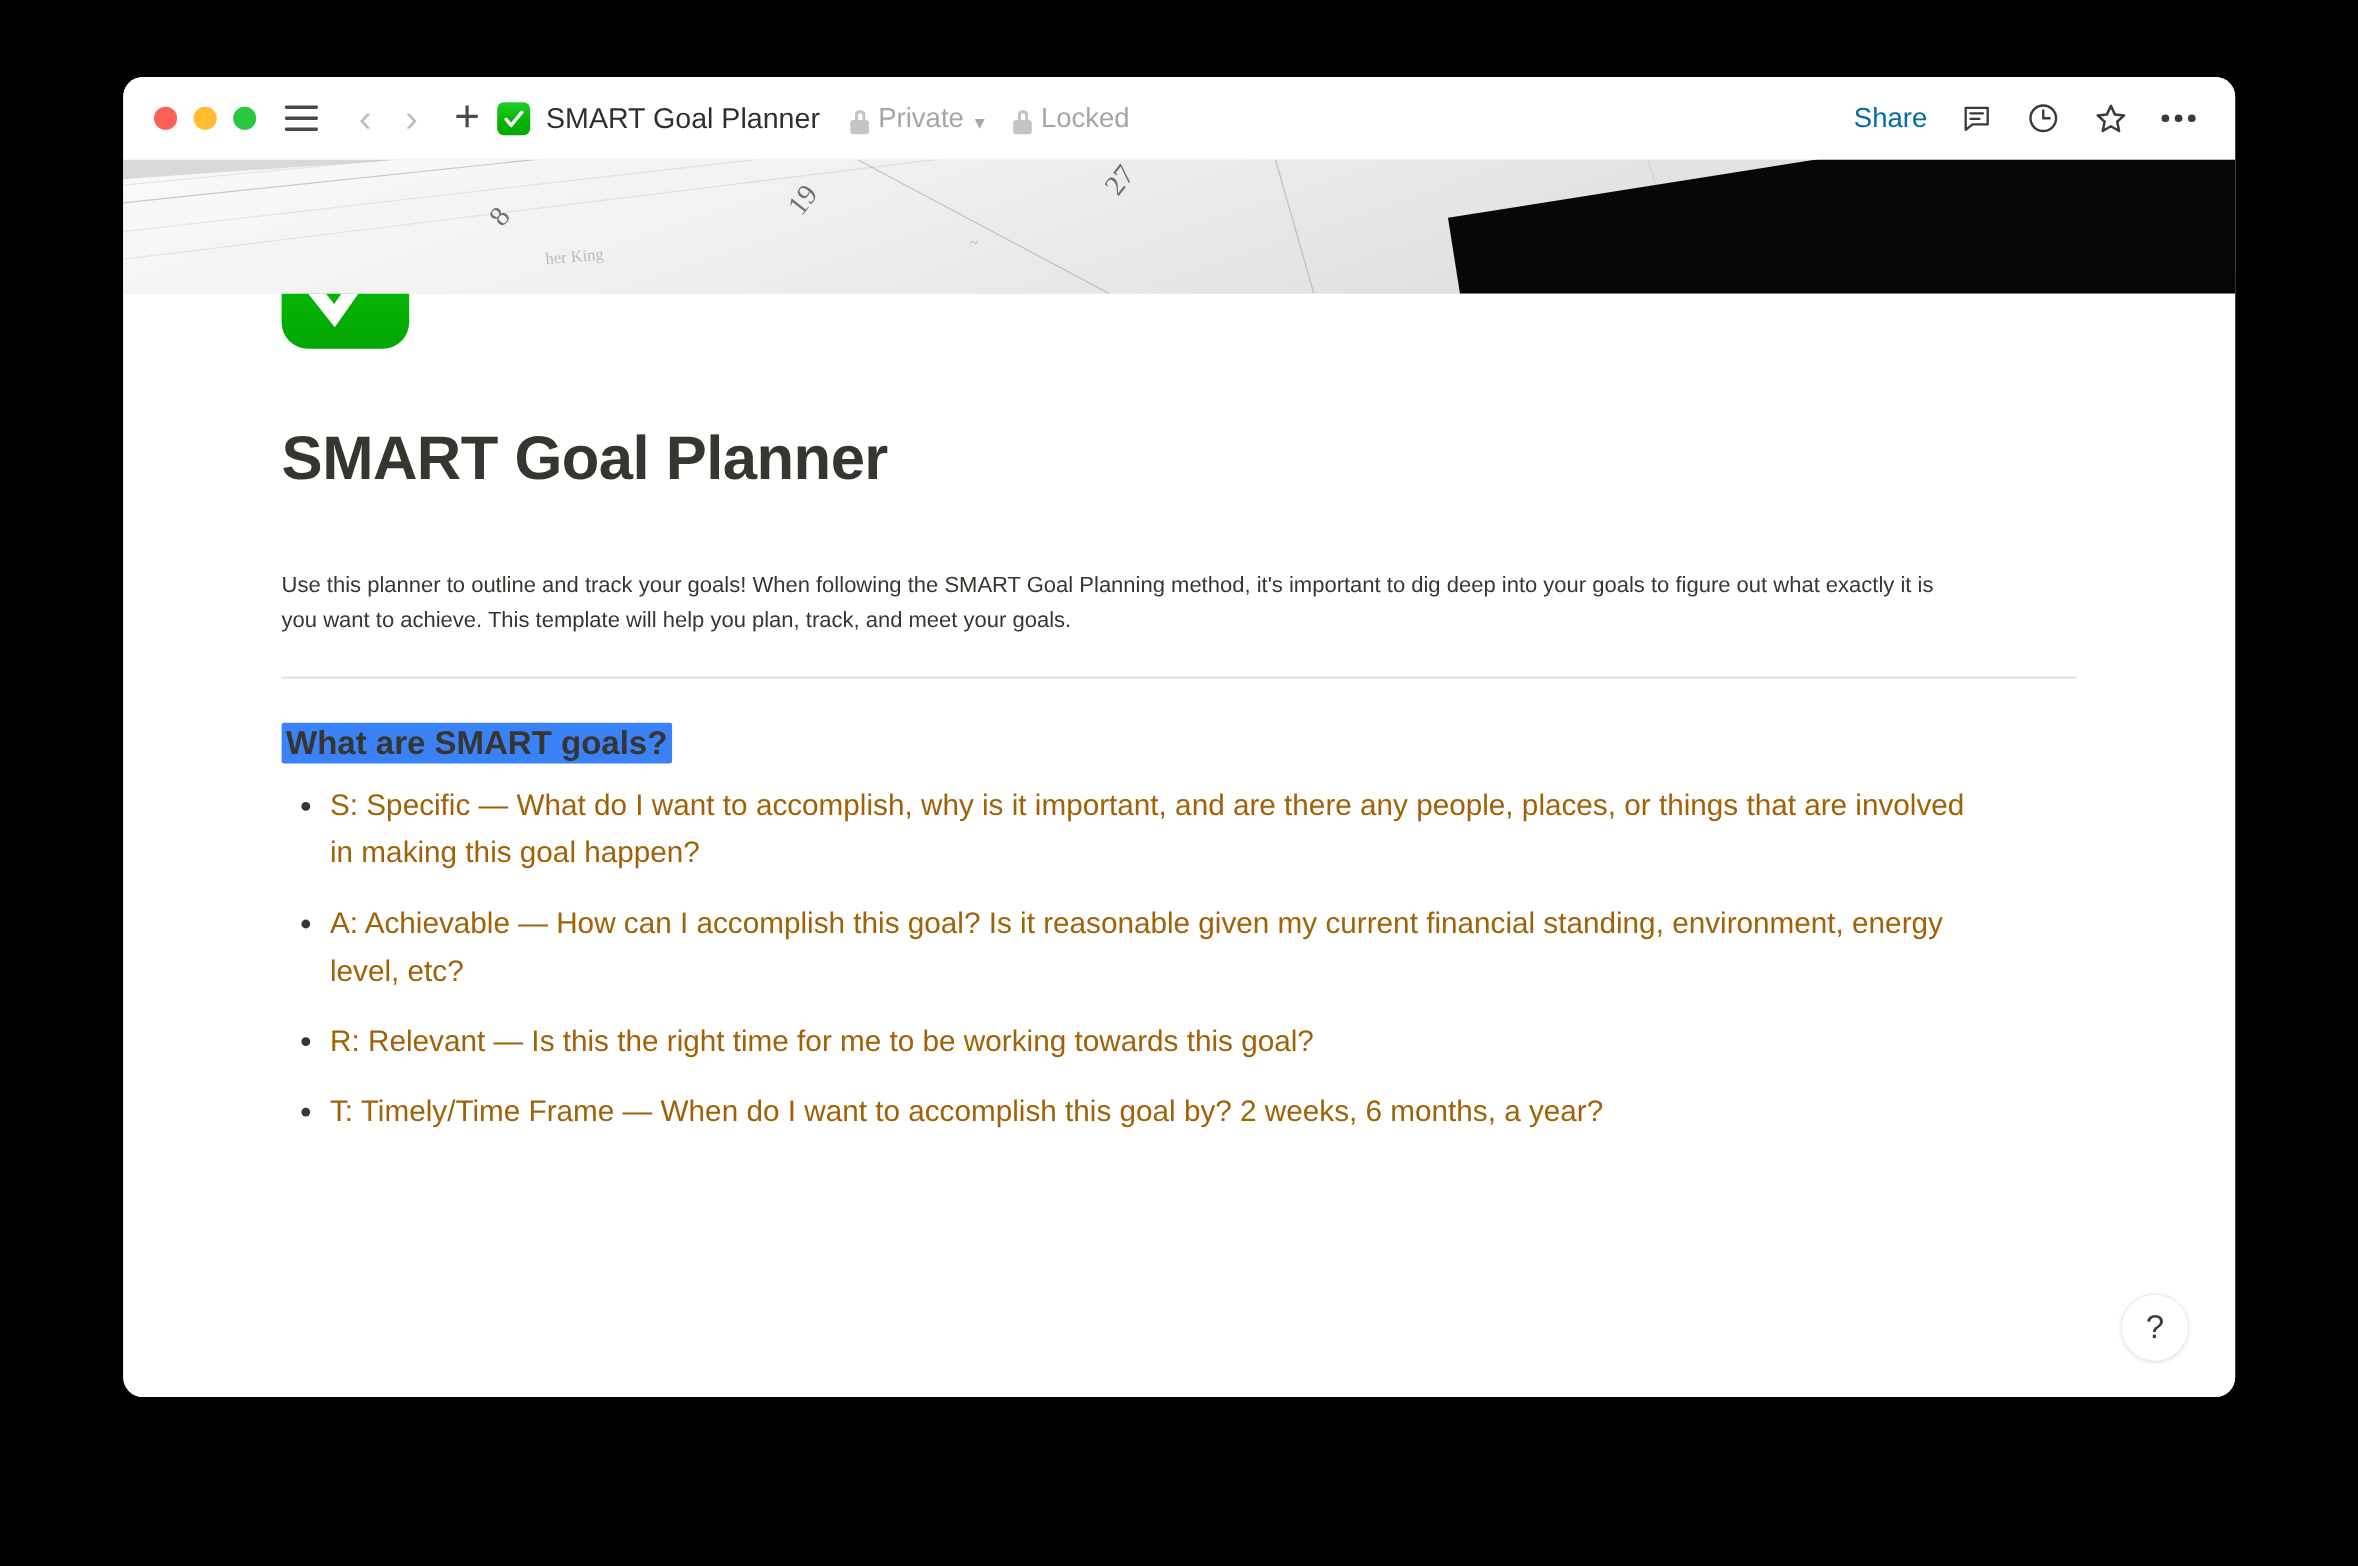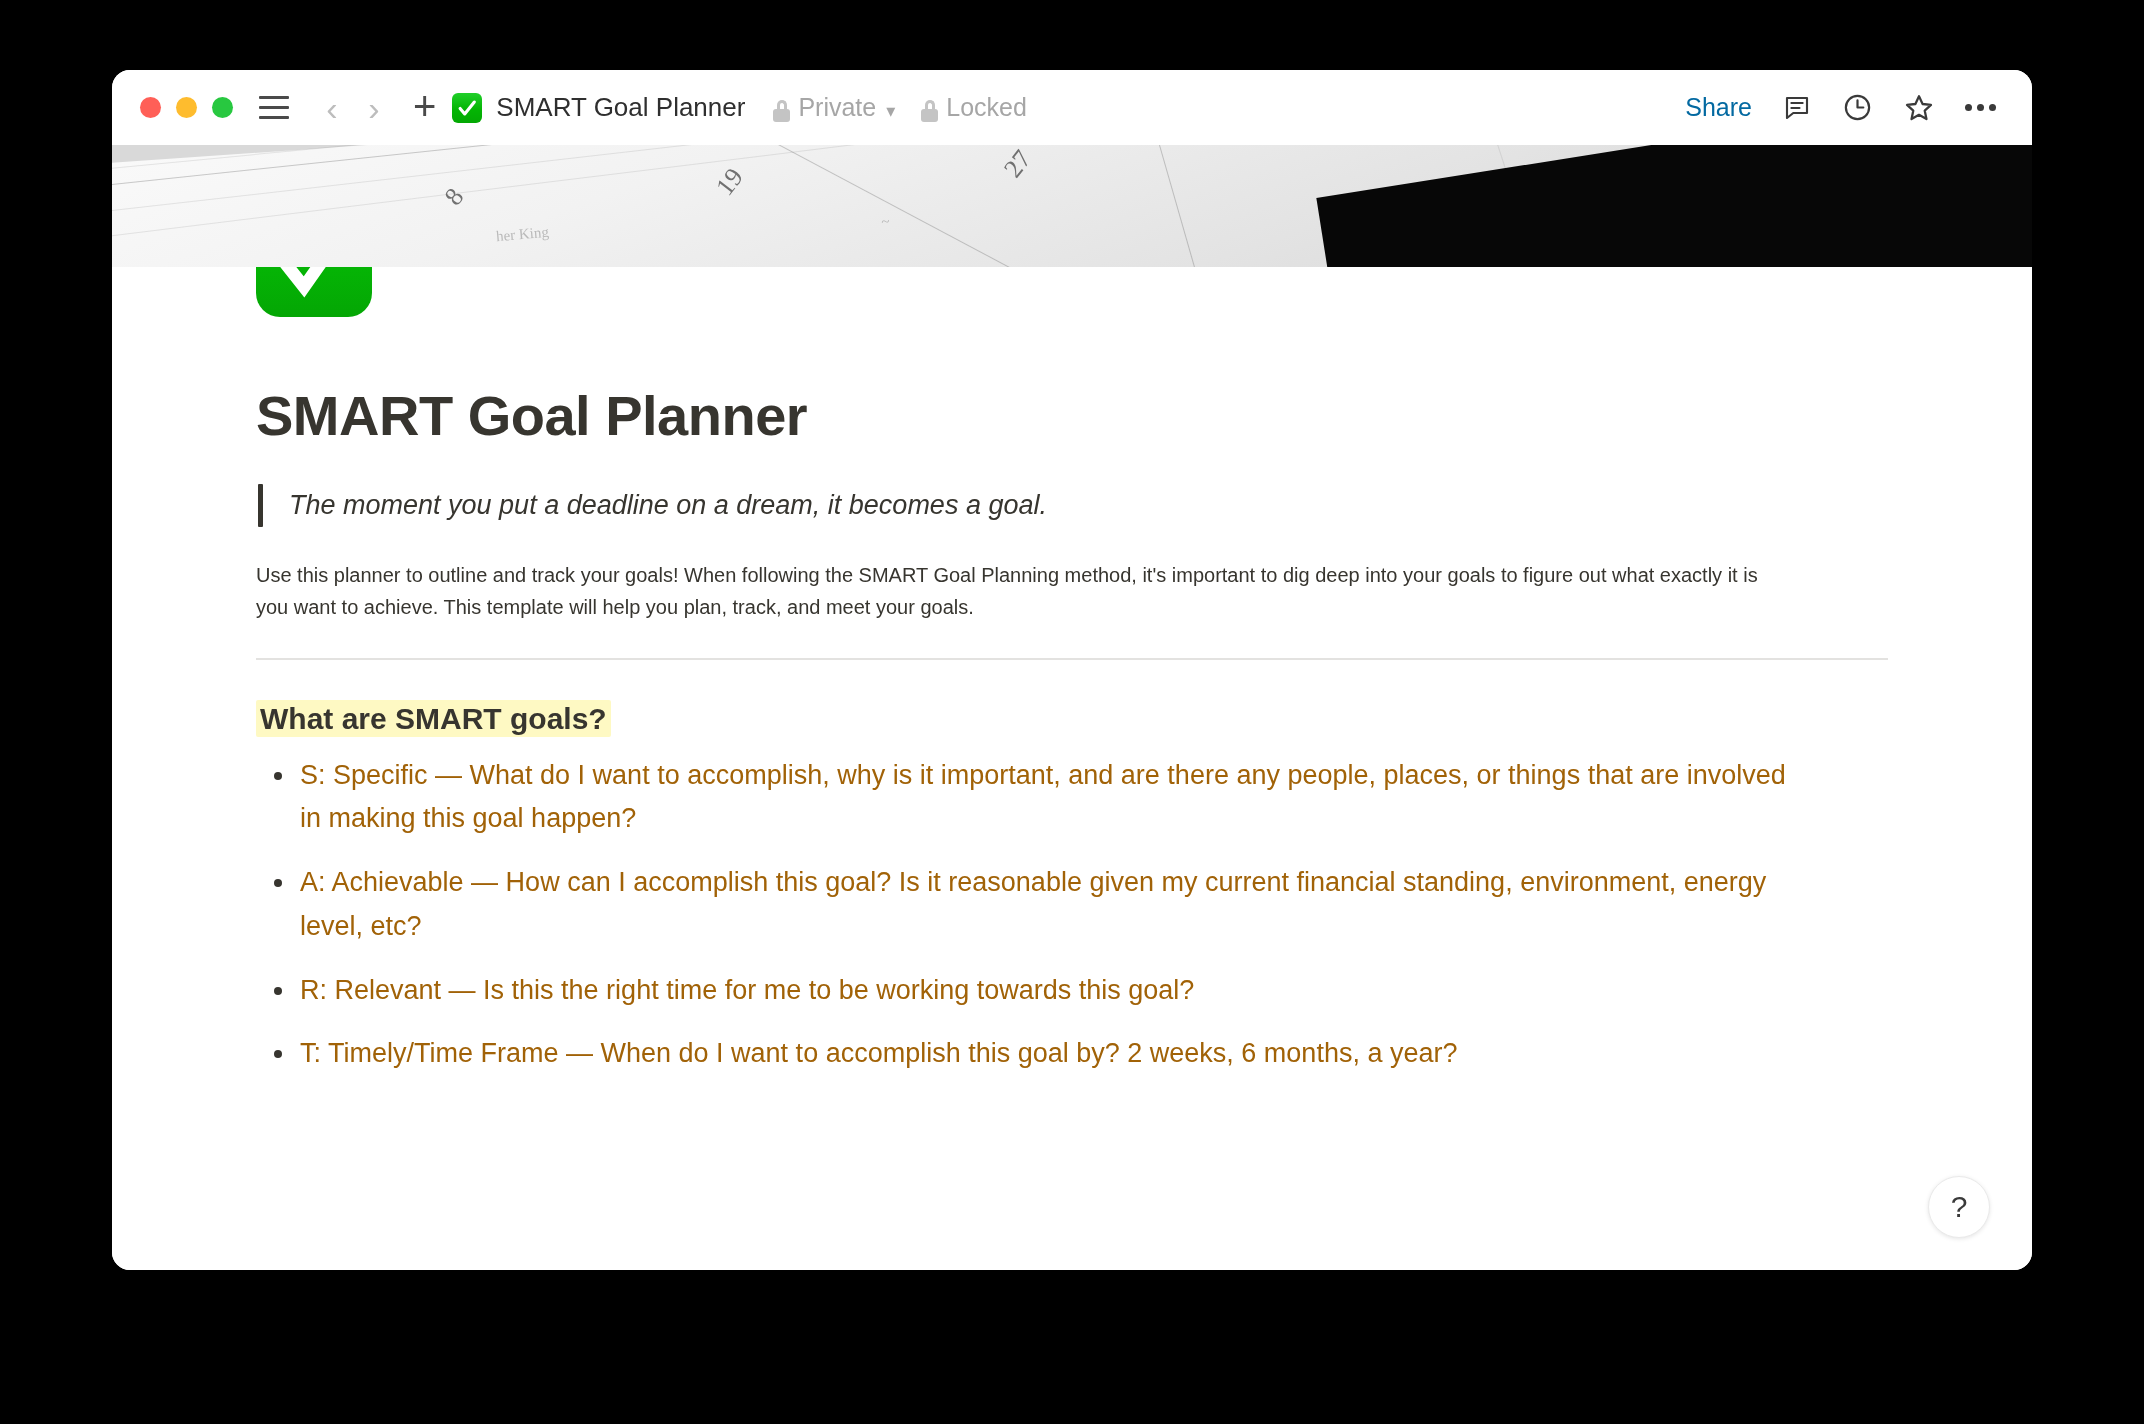--- a/index.html
+++ b/index.html
@@ -267,21 +267,21 @@
   }
 
   h2.doc-h2 {
     font-size: 30px;
     font-weight: 700;
     color: #37352f;
     margin-bottom: 18px;
     display: inline-block;
   }
   .hl {
-    background: #fef9c3;
+    background: #3b82f6;
     padding: 2px 4px;
     border-radius: 2px;
     box-decoration-break: clone;
   }
 
   ul.smart-list { list-style: none; }
   ul.smart-list li {
     position: relative;
     padding-left: 44px;
     font-size: 27px;
@@ -425,21 +425,20 @@
         <path d="M3.8 12.2 L9.4 19.3 L20.4 3.6" fill="none" stroke="#ffffff" stroke-width="3.3" stroke-linecap="butt" stroke-linejoin="miter"></path>
       </svg>
     </div>
 
     <div class="doc">
 
       <h1 class="doc-h1">SMART Goal Planner</h1>
 
       <div class="quote">
         <div class="bar"></div>
-        <div class="qtext">The moment you put a deadline on a dream, it becomes a goal.</div>
       </div>
 
       <p class="intro">Use this planner to outline and track your goals! When following the SMART Goal Planning method, it's important to dig deep into your goals to figure out what exactly it is you want to achieve. This template will help you plan, track, and meet your goals.</p>
 
       <div class="divider"></div>
 
       <h2 class="doc-h2">
         <span class="hl">What are SMART goals?</span>
       </h2>
 

